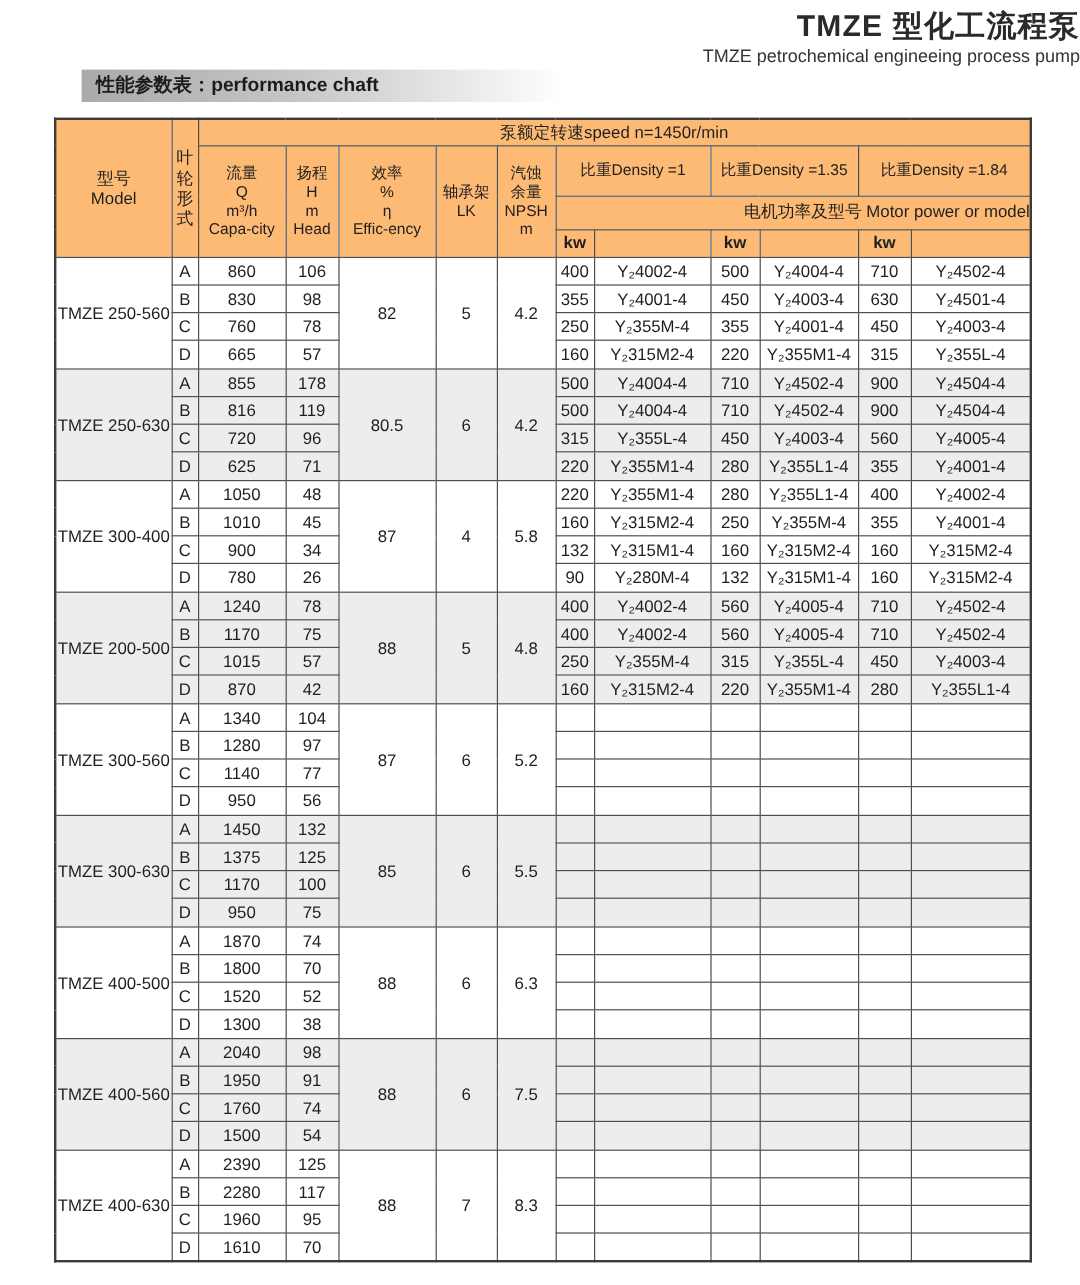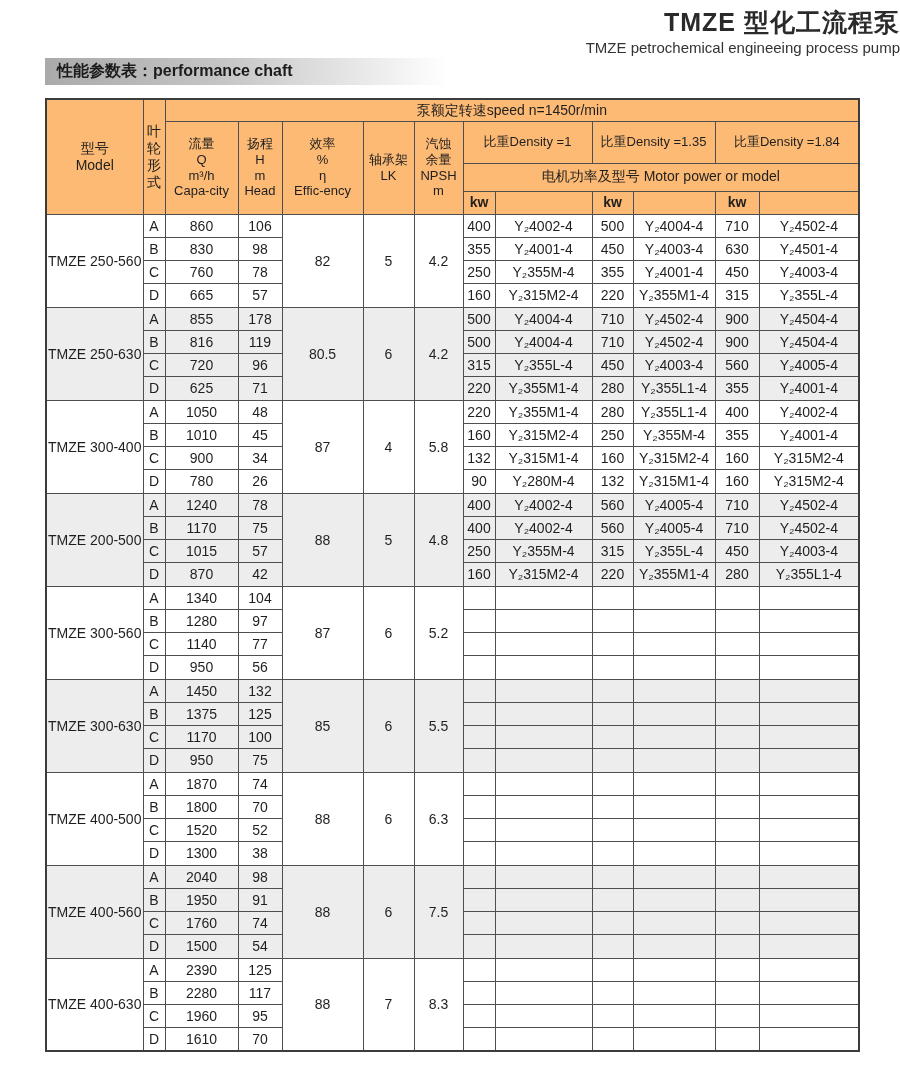--- a/index.html
+++ b/index.html
@@ -3,33 +3,33 @@
 <meta charset="utf-8">
 <style>
   * { margin:0; padding:0; box-sizing:border-box; }
   html,body { width:900px; height:1071px; background:#ffffff;
     font-family:"Liberation Sans","DejaVu Sans",sans-serif; color:#222; }
 
   .titles { padding-top:8px; text-align:right; height:52px; }
   .title-cn { font-size:25px; font-weight:bold; color:#2a2a2a; letter-spacing:1px; line-height:1.15; }
   .title-en { font-size:15px; color:#333; margin-top:2px; }
 
-  .section-bar { margin-left:45px; margin-top:6px; width:402px; height:27px;
+  .section-bar { margin-left:68px; margin-top:6px; width:402px; height:27px;
     background:linear-gradient(to right,#aaaaaa 0%,#c6c6c6 45%,#efefef 85%,#ffffff 100%);
     display:flex; align-items:center; padding-left:12px;
     font-size:16px; font-weight:bold; color:#1c1c1c; }
 
   table.perf { margin-left:45px; margin-top:13px; border-collapse:collapse; table-layout:fixed;
     width:813px; border:2px solid #3c3c3c; }
   table.perf th, table.perf td { border:1px solid #4f4f4f; text-align:center; vertical-align:middle;
     padding:0; font-weight:normal; font-size:14px; color:#1f1f1f; overflow:hidden; }
   thead th { background:#fdba74; white-space:pre-line; line-height:1.22; }
   tr.h-speed th { height:22px; }
   tr.h-density th { height:42px; font-size:13px; }
-  tr.h-motor th { height:28px; }
+  tr.h-motor th { height:28px;text-align:right; }
   tr.h-kw th { height:23px;font-weight:bold; }
   tbody td { height:23.25px; background:#ffffff; }
   tbody tr.shaded td { background:#ededed; }
   td.model-cell { font-size:14px; }
 </style>
 </head>
 <body>
 
 <div class="titles">
   <div class="title-cn">TMZE 型化工流程泵</div>

